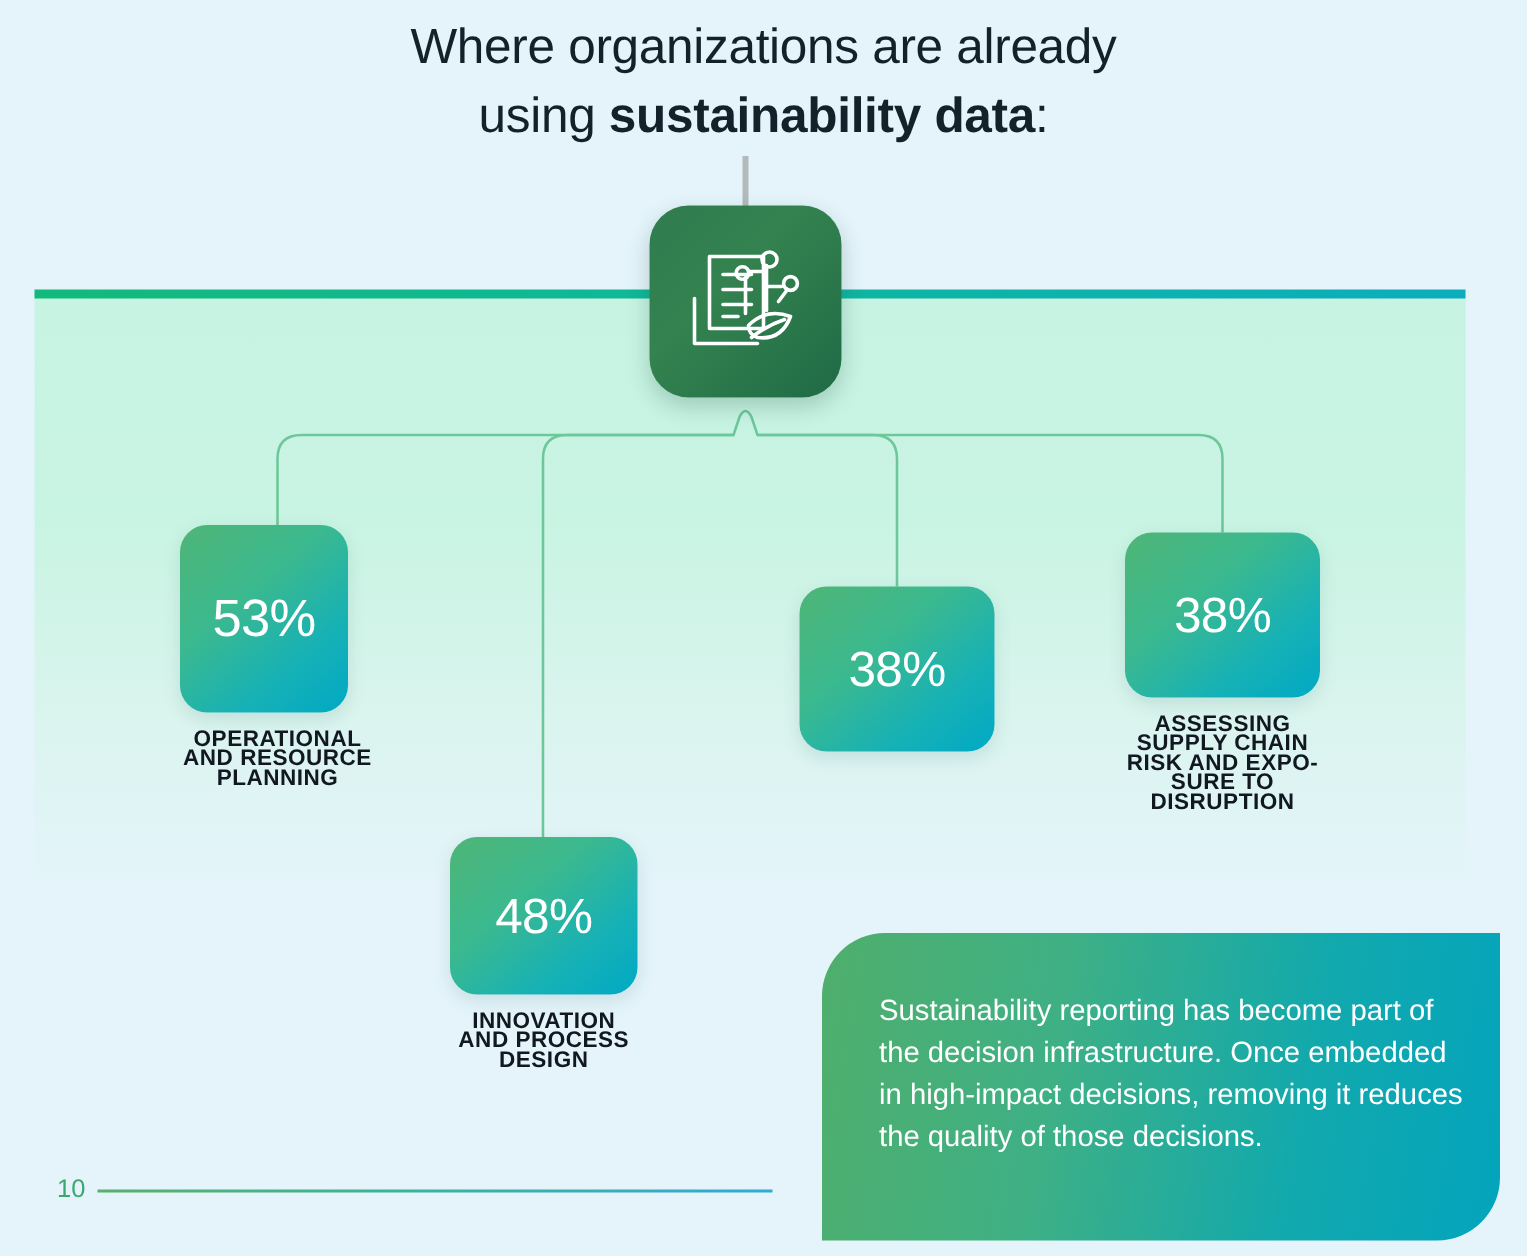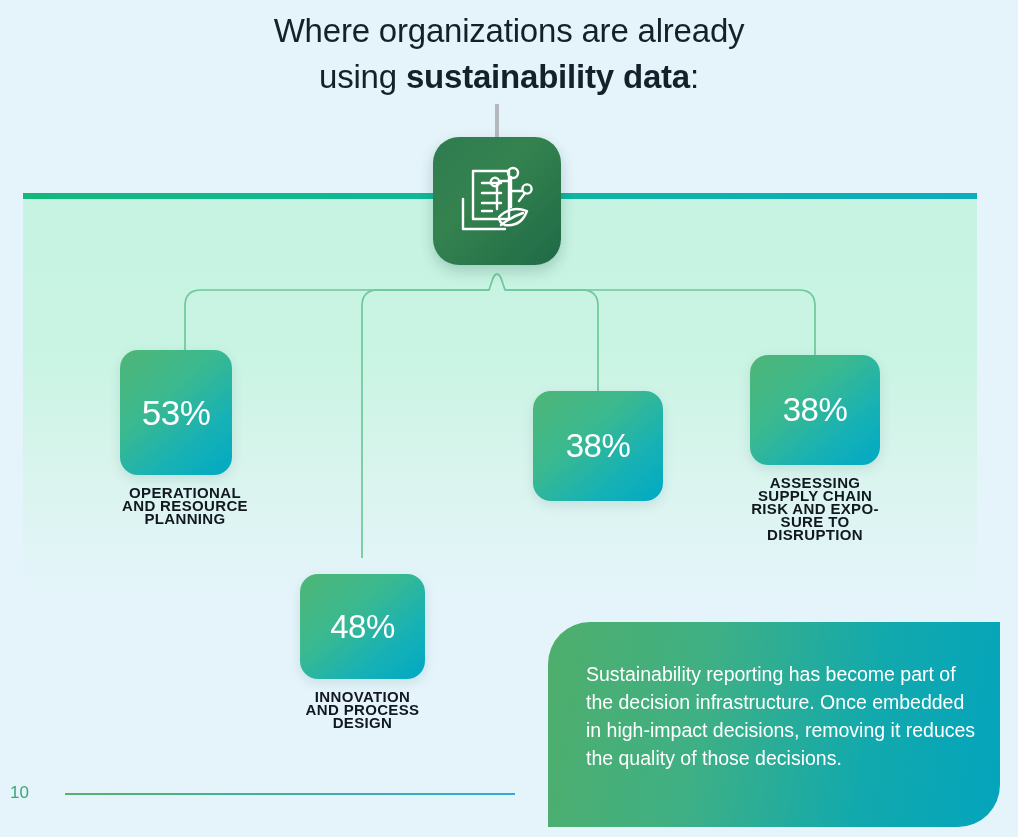--- a/index.html
+++ b/index.html
@@ -63,21 +63,21 @@
     margin-top:11px;text-align:center;
     font-size:15px;line-height:13px;font-weight:700;
     letter-spacing:0.35px;color:#111820;
     text-transform:uppercase;
   }
 
   #stat-operational{left:120px;top:350px;width:130px;}
   #stat-operational .box{width:112px;height:125px;}
   #stat-operational .pct{font-size:35px;}
 
-  #stat-innovation{left:300px;top:574px;width:125px;}
+  #stat-innovation{left:300px;top:558px;width:125px;}
   #stat-innovation .box{width:125px;height:105px;}
   #stat-innovation .pct{font-size:33px;}
 
   #stat-financial{left:533px;top:391px;width:130px;}
   #stat-financial .box{width:130px;height:110px;}
   #stat-financial .pct{font-size:33px;}
 
   #stat-supply{left:750px;top:355px;width:130px;}
   #stat-supply .box{width:130px;height:110px;}
   #stat-supply .pct{font-size:33px;}
@@ -88,21 +88,21 @@
     border-radius:42px 0 42px 0;
     background:linear-gradient(100deg,#4fae6b 0%,#3fb084 34%,#12a9ad 70%,#03a4bd 100%);
   }
   .callout p{
     margin:0;position:absolute;left:38px;top:38px;width:390px;
     color:#ffffff;font-size:19.5px;line-height:28px;font-weight:400;
   }
 
   
   .page-num{
-    position:absolute;left:10px;top:783px;
+    position:absolute;left:38px;top:783px;
     font-size:17px;color:#3aa870;font-weight:400;
   }
   .footer-rule{
     position:absolute;left:65px;top:793px;width:450px;height:2px;
     background:linear-gradient(to right,#5ab06a 0%,#3bb39a 45%,#35a8d8 100%);
   }
 </style>
 </head>
 <body>
 

